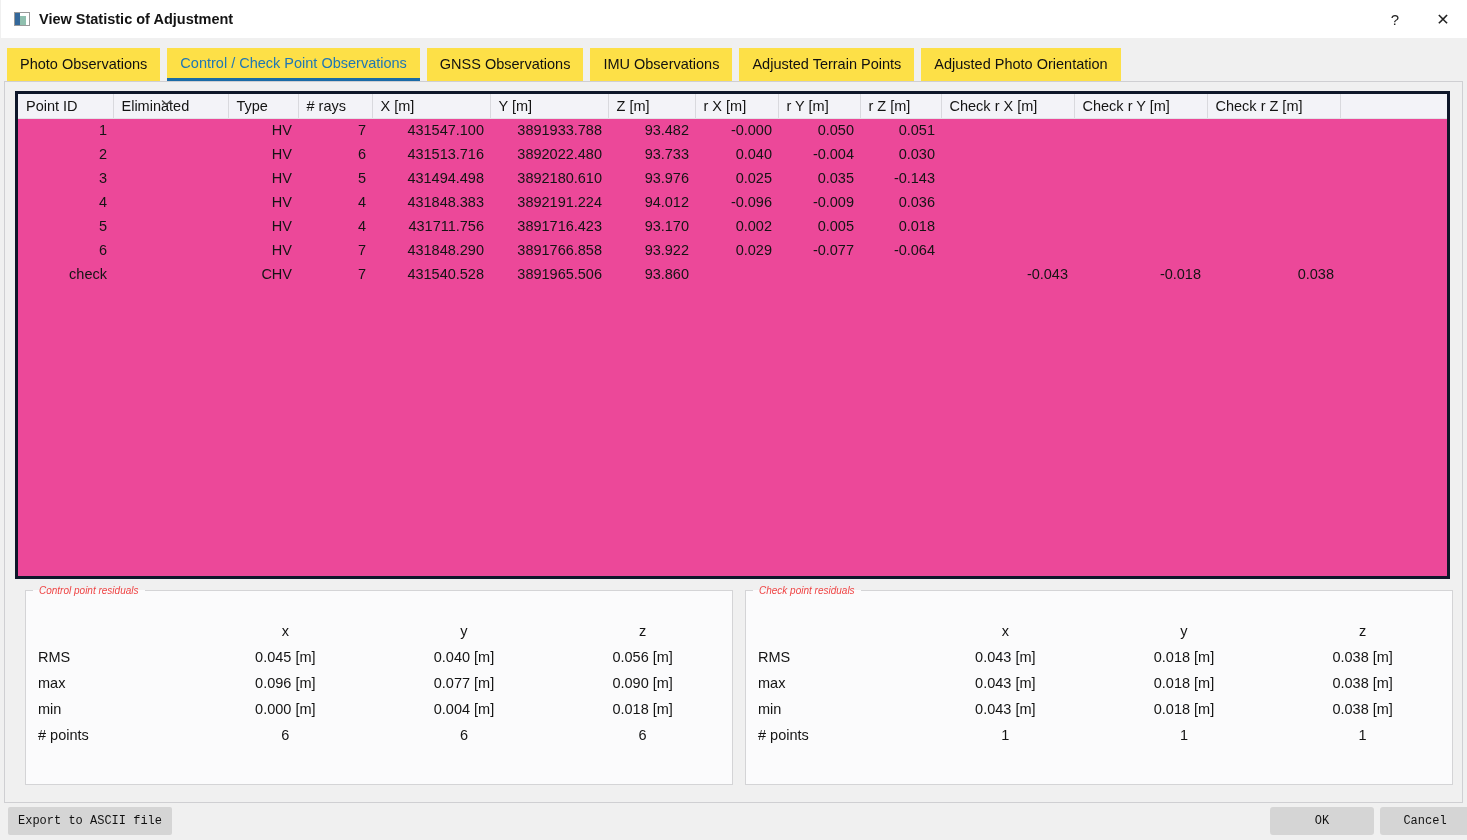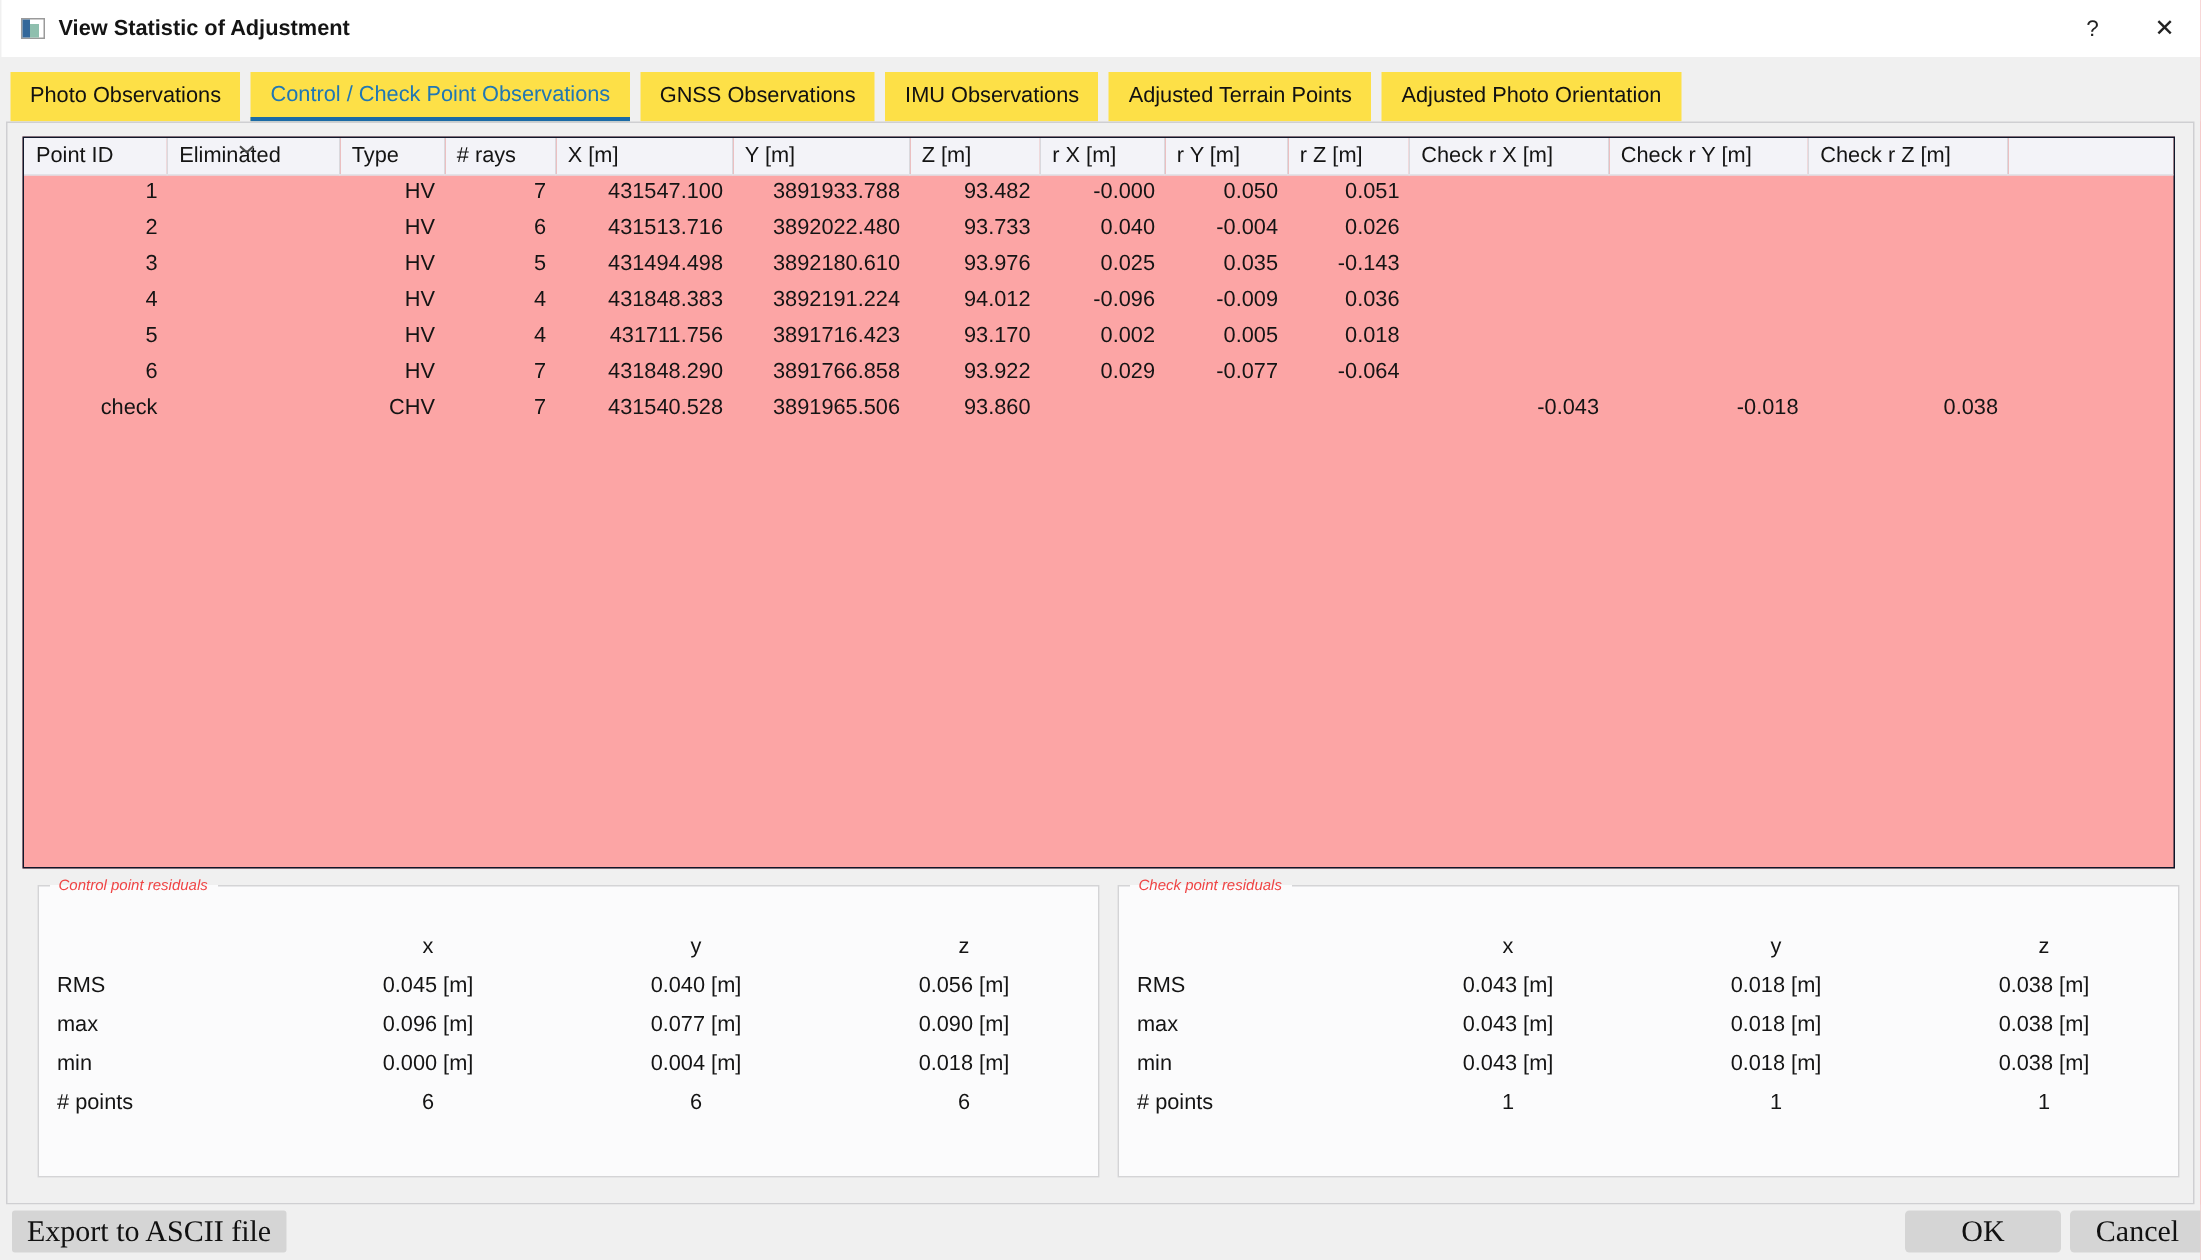--- a/index.html
+++ b/index.html
@@ -41,21 +41,21 @@
 
   
   .panel {
     position:absolute; top:81px; left:4px; width:1459px; height:722px;
     background:#f0f0f0; border:1px solid #cfcfd2;
   }
 
   
   .grid-wrap {
     position:absolute; left:10px; top:9px; width:1435px; height:488px;
-    background:#fca5a5; border:1px solid #0f172a; overflow:hidden;
+    background:#ec4899; border:3px solid #0f172a; overflow:hidden;
   }
   table.grid { border-collapse:collapse; table-layout:fixed; width:100%; }
   table.grid th {
     background:#f3f3f8; font-weight:normal; text-align:left;
     height:24px; padding:0 0 0 8px; font-size:14.5px;
     border-right:1px solid #d9d9de; border-bottom:1px solid #e2e2e7;
     white-space:nowrap; overflow:hidden; position:relative;
   }
   table.grid th:last-child { border-right:none; }
   table.grid td {
@@ -73,22 +73,22 @@
     margin-left:7px; padding:0 6px; font-size:10px; color:#ef4444;font-style:italic;
   }
   table.res { border-collapse:collapse; table-layout:fixed; width:100%; margin-top:22px; }
   table.res td { height:26px; font-size:14.5px; }
   table.res td.lbl { width:170px; text-align:left; padding-left:12px; }
   table.res td.val { text-align:center; }
 
   
   .footer { position:absolute; bottom:0; left:0; right:0; height:37px; background:#f0f0f0; }
   .btn {
-    border:none; background:#d5d5d5; color:#111; font-size:20px;
-    font-family:Liberation Serif, serif; height:28px; border-radius:2px;
+    border:none; background:#d5d5d5; color:#111; font-size:12px;
+    font-family:Liberation Mono, monospace; height:28px; border-radius:2px;
   }
   .btn.export { position:absolute; left:8px; top:4px; padding:0 10px; }
   .btn.ok { position:absolute; right:93px; top:4px; width:104px; border-radius:3px; }
   .btn.cancel { position:absolute; right:-3px; top:4px; width:90px; border-radius:3px; }
 </style>
 </head>
 <body>
 
 <div class="titlebar">
   <div class="app-icon">
@@ -172,21 +172,21 @@
         <tr>
           <td>2</td>
             <td></td>
             <td>HV</td>
             <td>6</td>
             <td>431513.716</td>
             <td>3892022.480</td>
             <td>93.733</td>
             <td>0.040</td>
             <td>-0.004</td>
-            <td>0.026</td>
+            <td>0.030</td>
             <td></td>
             <td></td>
             <td></td>
             <td></td>
         </tr>
         <tr>
           <td>3</td>
             <td></td>
             <td>HV</td>
             <td>5</td>

